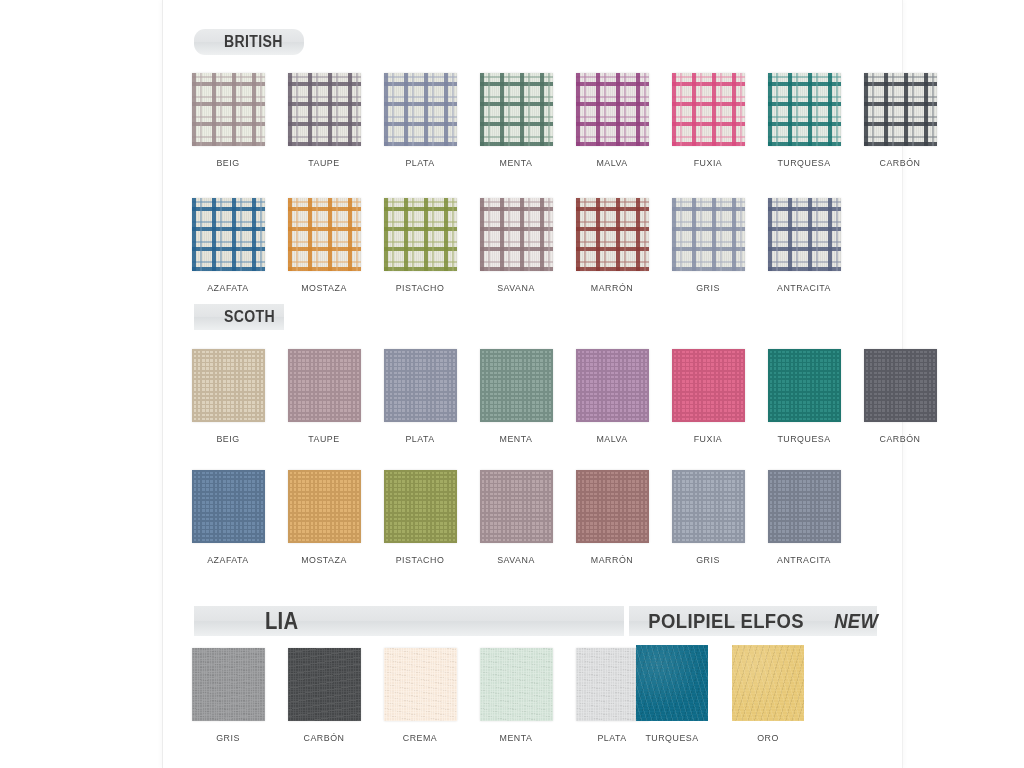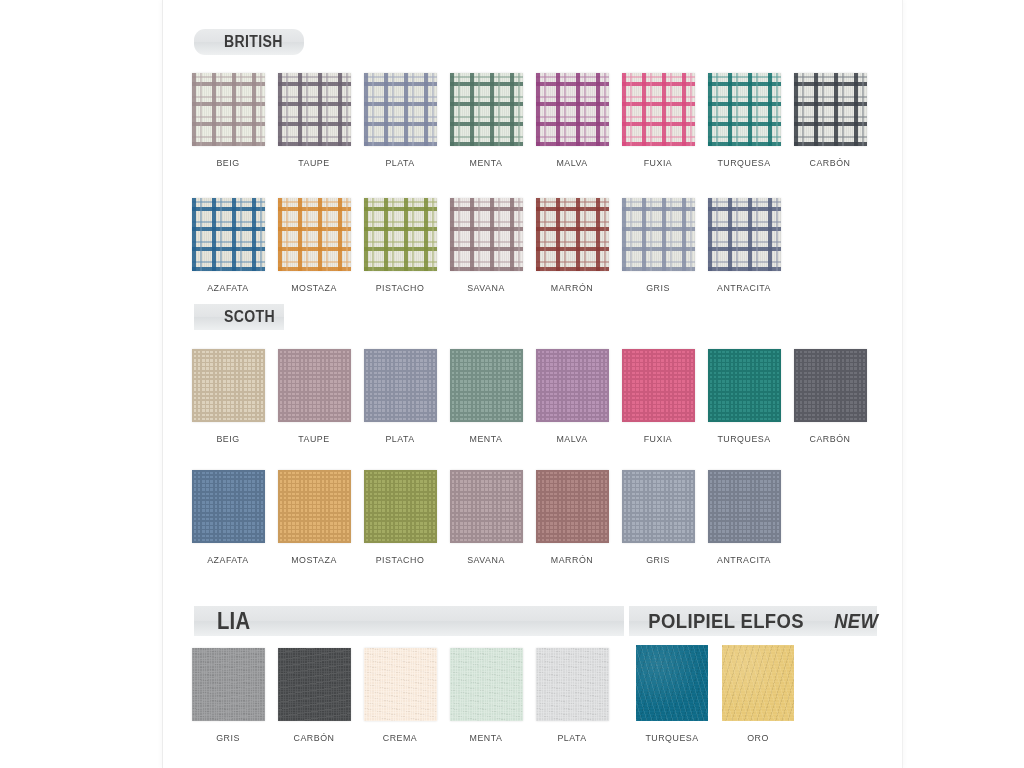--- a/index.html
+++ b/index.html
@@ -62,20 +62,21 @@
   .hdr-new {
     font-style: italic;
     font-weight: bold;
     padding-left: 8px;
   }
 
   
   .row {
     position: absolute;
     display: flex;
+    gap: 10px;
   }
   .cell {
     width: 86px;
     text-align: center;
     position: relative;
   }
   .sw {
     width: 73px;
     height: 73px;
     margin: 0 auto;
@@ -234,21 +235,21 @@
             <div class="lbl">GRIS</div>
           </div>
           <div class="cell">
             <div class="sw" style="background: repeating-linear-gradient(90deg, rgb(120, 127, 142) 0px, rgb(120, 127, 142) 1.6px, transparent 1.6px, transparent 4.2px), repeating-linear-gradient(0deg, rgb(120, 127, 142) 0px, rgb(120, 127, 142) 1.6px, transparent 1.6px, transparent 4.2px), repeating-linear-gradient(90deg, rgba(255, 255, 255, 0.22) 0px, rgba(255, 255, 255, 0.22) 0.8px, transparent 0.8px, transparent 4.2px), linear-gradient(rgb(141, 149, 165), rgb(141, 149, 165)); background-blend-mode: normal;"></div>
             <div class="lbl">ANTRACITA</div>
           </div>
         </div>
     </div>
 
     <div class="section">
-      <div class="hdr-bar big" style="left:31px; top:606px; width:430px;">
+      <div class="hdr-bar big" style="left:31px; top:606px; width:430px;padding-left:48px;">
         <span class="hdr-text lg">LIA</span>
       </div>
       <div class="row" id="row-lia-0" style="left:22px; top:648px;">
           <div class="cell">
             <div class="sw" style="background: repeating-linear-gradient(90deg, rgba(165, 166, 168, 0.667) 0px, rgba(165, 166, 168, 0.667) 1px, transparent 1px, transparent 2.4px), repeating-linear-gradient(0deg, rgba(165, 166, 168, 0.533) 0px, rgba(165, 166, 168, 0.533) 1px, transparent 1px, transparent 2.6px), repeating-linear-gradient(12deg, rgba(0, 0, 0, 0.055) 0px, rgba(0, 0, 0, 0.055) 1px, transparent 1px, transparent 6px), repeating-linear-gradient(-8deg, rgba(255, 255, 255, 0.1) 0px, rgba(255, 255, 255, 0.1) 1px, transparent 1px, transparent 7px), linear-gradient(rgb(143, 144, 146), rgb(143, 144, 146)); background-blend-mode: normal;"></div>
             <div class="lbl">GRIS</div>
           </div>
           <div class="cell">
             <div class="sw" style="background: repeating-linear-gradient(90deg, rgba(90, 92, 94, 0.667) 0px, rgba(90, 92, 94, 0.667) 1px, transparent 1px, transparent 2.4px), repeating-linear-gradient(0deg, rgba(90, 92, 94, 0.533) 0px, rgba(90, 92, 94, 0.533) 1px, transparent 1px, transparent 2.6px), repeating-linear-gradient(12deg, rgba(0, 0, 0, 0.055) 0px, rgba(0, 0, 0, 0.055) 1px, transparent 1px, transparent 6px), repeating-linear-gradient(-8deg, rgba(255, 255, 255, 0.1) 0px, rgba(255, 255, 255, 0.1) 1px, transparent 1px, transparent 7px), linear-gradient(rgb(70, 72, 74), rgb(70, 72, 74)); background-blend-mode: normal;"></div>
             <div class="lbl">CARBÓN</div>

